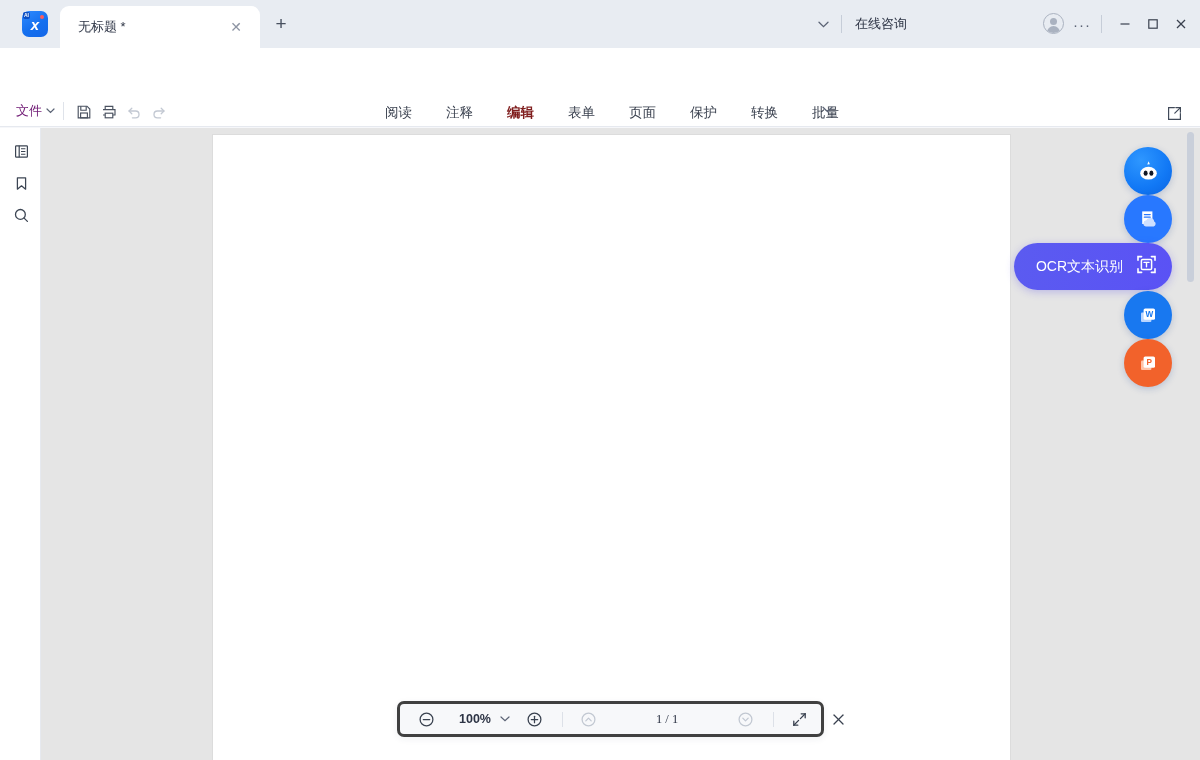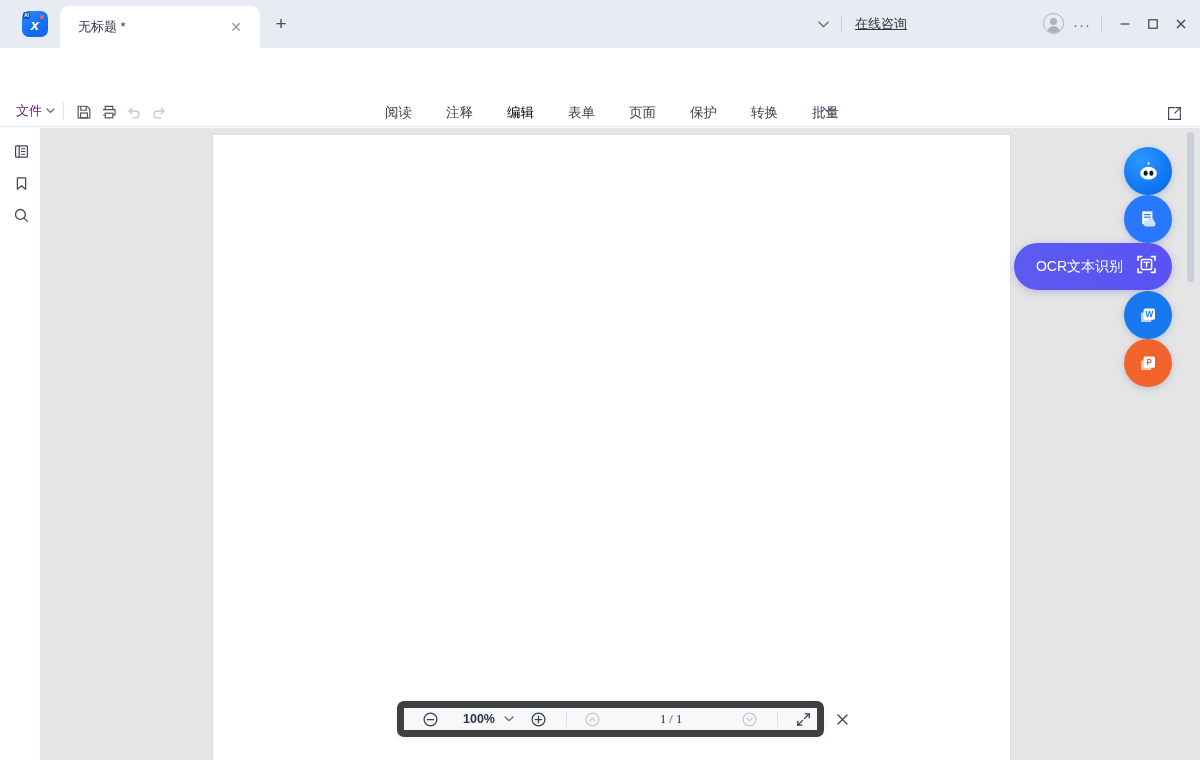--- a/index.html
+++ b/index.html
@@ -51,21 +51,21 @@
   .tabs-chevron {
     position: absolute; left: 812px; top: 14px; width: 22px; height: 20px;
     display: flex; align-items: center; justify-content: center;
     color: #5b6375; cursor: pointer;
   }
   .tb-div {
     position: absolute; top: 15px; width: 1px; height: 18px; background: #c6cdd8;
   }
   .consult {
     position: absolute; left: 855px; top: 15px;
-    font-size: 13px; color: #2d3445; cursor: pointer; white-space: nowrap; text-decoration: underline;
+    font-size: 13px; color: #2d3445; cursor: pointer; white-space: nowrap;
   }
   .avatar {
     position: absolute; left: 1043px; top: 13px; width: 21px; height: 21px;
     border-radius: 50%; border: 1.4px solid #aab2c0; cursor: pointer;
     display:flex; align-items:center; justify-content:center; overflow:hidden;
   }
   .avatar .head { width:7px;height:7px;border-radius:50%;background:#aab2c0; position:absolute; top:3.5px;}
   .avatar .body { width:13px;height:8px;border-radius:7px 7px 0 0;background:#aab2c0; position:absolute; bottom:-0.5px;}
   .wdots {
     position: absolute; left: 1072px; top: 14px; width: 20px; height: 20px;
@@ -93,21 +93,21 @@
     display: flex; align-items: center; justify-content: center;
     color: #4a5260; cursor: pointer; border-radius: 4px;
   }
   .qa-icon.disabled { color: #c2c8d2; }
 
   .maintabs { position: absolute; left: 368px; top: 52px; display: flex; gap: 0; }
   .mtab {
     position: relative; padding: 0 17px; height: 26px; line-height: 26px;
     font-size: 13.5px; color: #3a414f; cursor: pointer; white-space: nowrap;
   }
-  .mtab.active { color: #000000; font-weight: normal; }
+  .mtab.active { color: #7f1d1d; font-weight: bold; }
   .mtab.active::after {
     content: ""; position: absolute; left: 50%; transform: translateX(-50%);
     bottom: -5px; width: 20px; height: 2.5px; background: #2878ff; border-radius: 2px;
   }
   .mtabs-more {
     position: absolute; left: 822px; top: 56px; color: #5b6375; cursor: pointer;
     font-size: 10px;
   }
   .expand-icon {
     position: absolute; right: 15px; top: 54px; width: 22px; height: 22px;
@@ -165,21 +165,21 @@
     position: absolute; right: 0; top: 96px; height: 47px; padding: 0 13px 0 22px;
     border-radius: 24px; background: linear-gradient(100deg, #5b5bf0 0%, #5a52f5 100%);
     display: flex; align-items: center; gap: 11px; cursor: pointer;
     box-shadow: 0 2px 9px rgba(72,60,230,0.28);
   }
   .ocr-pill .lbl { font-size: 14px; color: #ffffff; white-space: nowrap; }
 
   
   .zoombar {
     position: absolute; left: 397px; top: 701px; width: 427px; height: 36px;
-    background: #f7f8fa; border: 7px solid #404040; border-radius: 7px;
+    background: #f7f8fa; border: 3px solid #404040; border-radius: 7px;
     display: flex; align-items: center; box-shadow: 0 2px 7px rgba(45,55,80,0.07);
   }
   .zb-icon {
     width: 26px; height: 26px; display: flex; align-items: center; justify-content: center;
     color: #39414f; cursor: pointer; border-radius: 4px; flex: 0 0 auto;
   }
   .zb-icon.disabled { color: #c2c8d2; cursor: default; }
   .zb-val { font-size: 12.5px; color: #2d3445; font-weight: bold; white-space: nowrap; }
   .zb-caret { font-size: 9px; color: #6a7283; cursor: pointer; }
   .zb-sep { width: 1px; height: 15px; background: #dde1e8; flex: 0 0 auto; }

